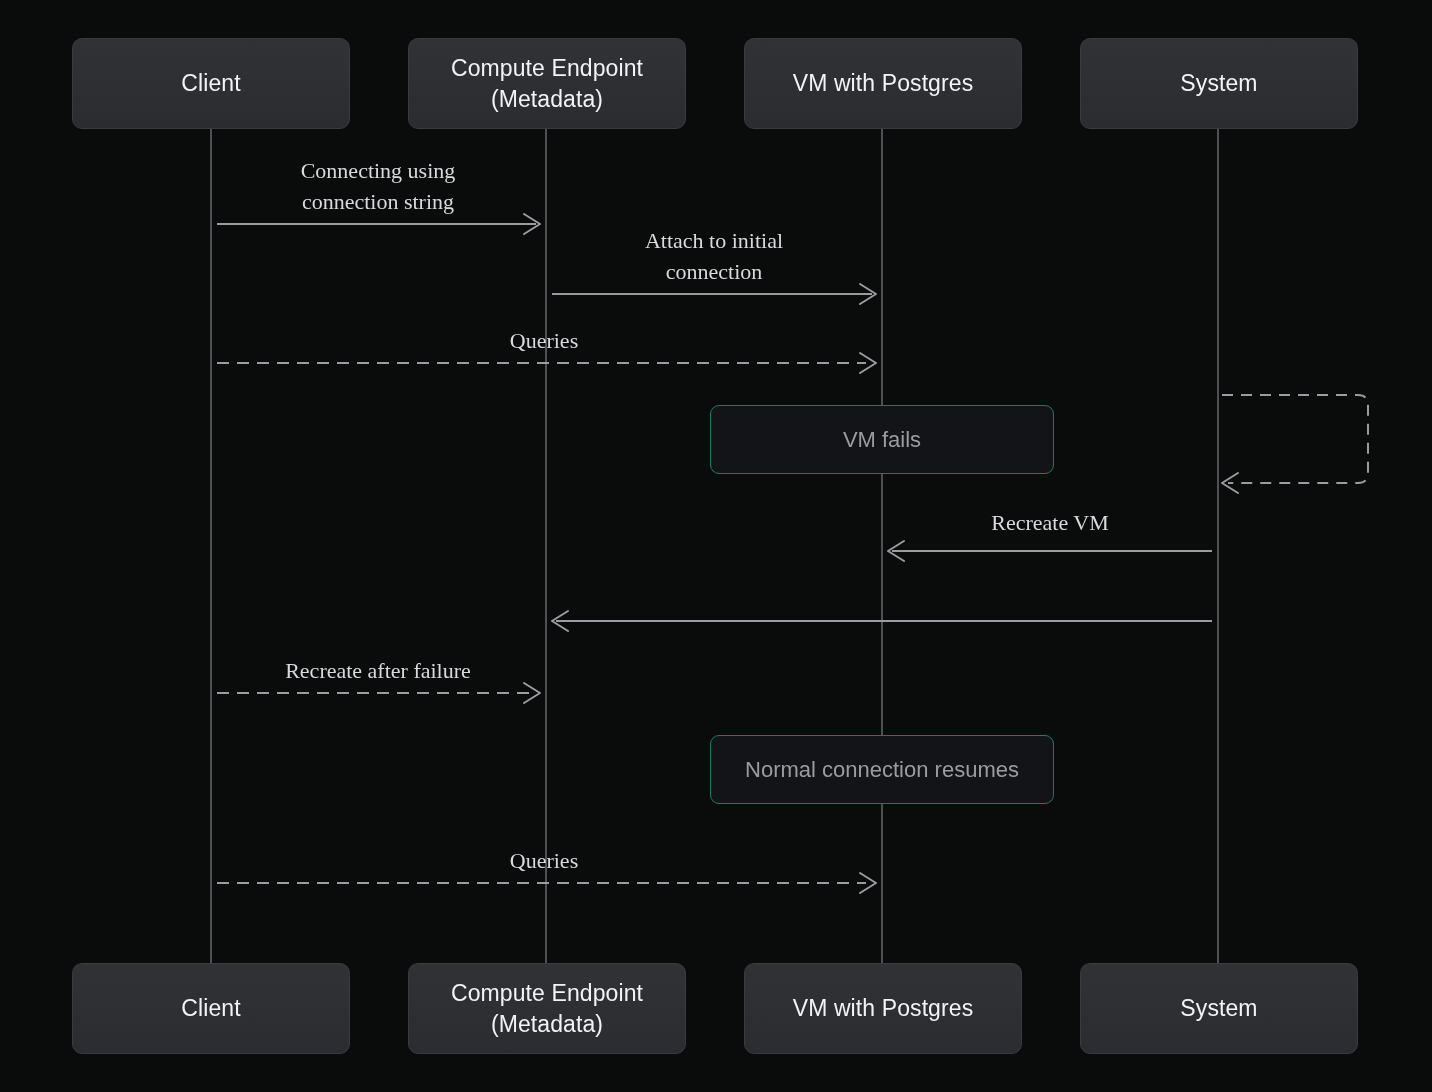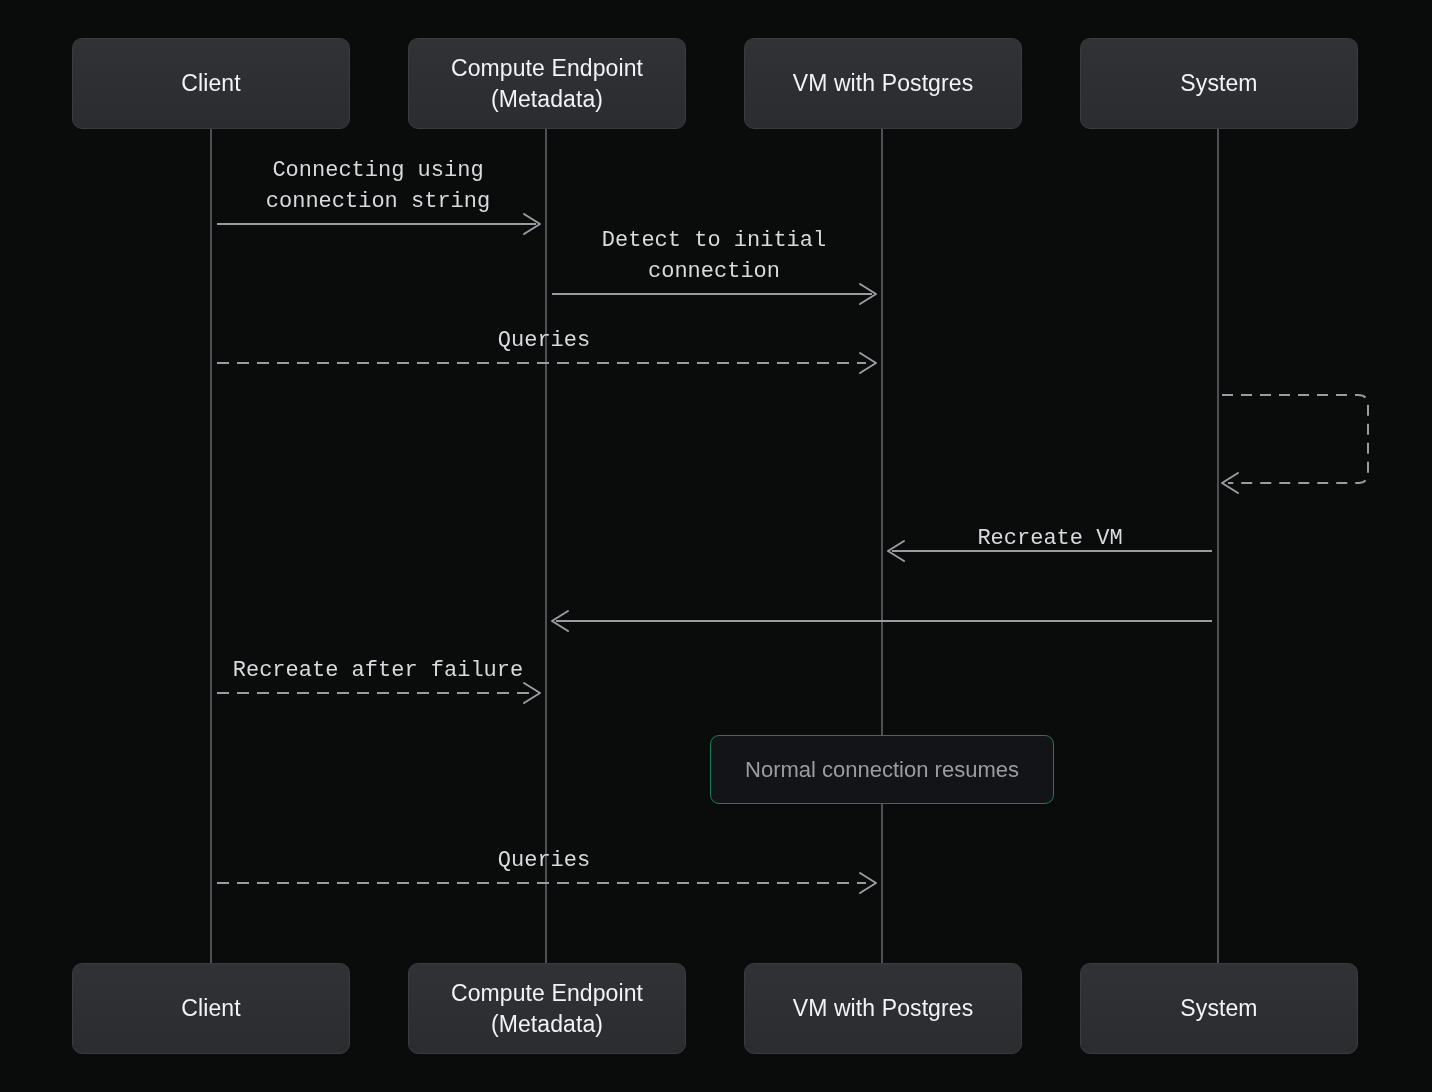--- a/index.html
+++ b/index.html
@@ -64,21 +64,21 @@
     line-height: 28px;
     font-family: "Liberation Sans", sans-serif;
   }
   
   .msg-label {
     position: absolute;
     color: #d8dade;
     font-size: 22px;
     line-height: 31px;
     text-align: center;
-    font-family: Liberation Mono, monospace;
+    font-family: Liberation Serif, serif;
     white-space: pre-line;
     pointer-events: none;
   }
   .msg-label.loop {
     color: #e3e5e8;
   }
 </style>
 </head>
 <body>
 
@@ -148,29 +148,30 @@
   <div class="participant" style="left:408px; top:963px; width:278px; height:91px;">Compute Endpoint
 (Metadata)</div>
 
   <div class="participant" style="left:744px; top:963px; width:278px; height:91px;">VM with Postgres</div>
 
   <div class="participant" style="left:1080px; top:963px; width:278px; height:91px;">System</div>
 
   <div class="msg-label" style="left:218px; top:155px; width:320px;">Connecting using
 connection string</div>
 
-  <div class="msg-label" style="left:554px; top:225px; width:320px;">Detect to initial
+  <div class="msg-label" style="left:554px; top:225px; width:320px;">Attach to initial
 connection</div>
 
   <div class="msg-label" style="left:219px; top:325px; width:650px;">Queries</div>
 
 
-  <div class="msg-label" style="left:890px; top:523px; width:320px;">Recreate VM</div>
+  <div class="msg-label" style="left:890px; top:507px; width:320px;">Recreate VM</div>
 
 
   <div class="msg-label" style="left:219px; top:655px; width:318px;">Recreate after failure</div>
 
   <div class="msg-label" style="left:219px; top:845px; width:650px;">Queries</div>
 
+  <div class="note" style="left:710px; top:405px; width:344px; height:69px;">VM fails</div>
 
   <div class="note" style="left:710px; top:735px; width:344px; height:69px;">Normal connection resumes</div>
 
 </div>
 
 </body></html>

